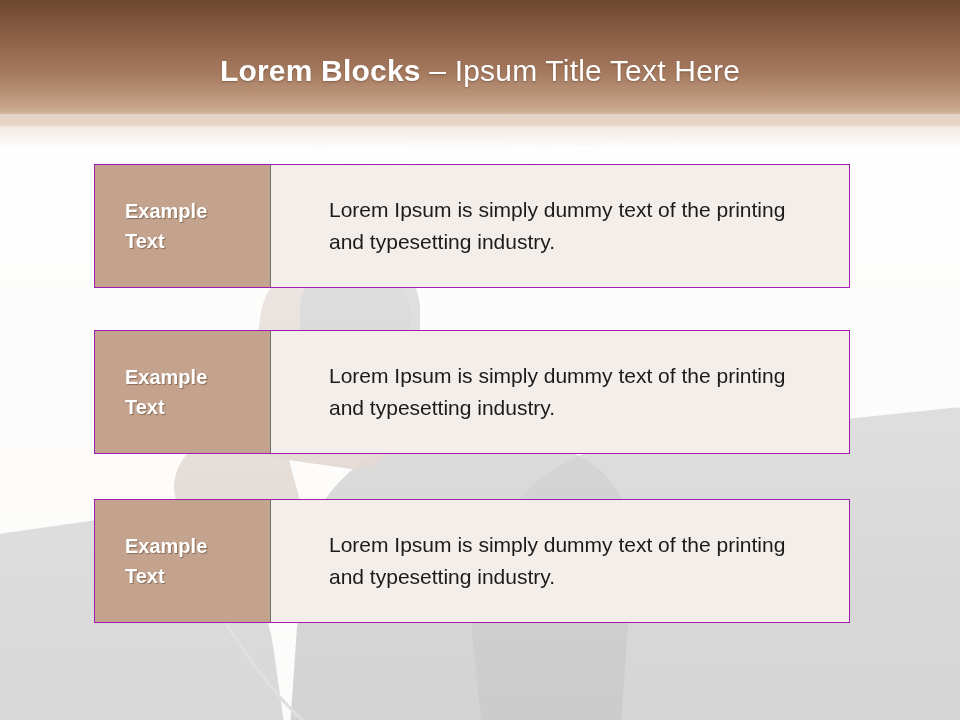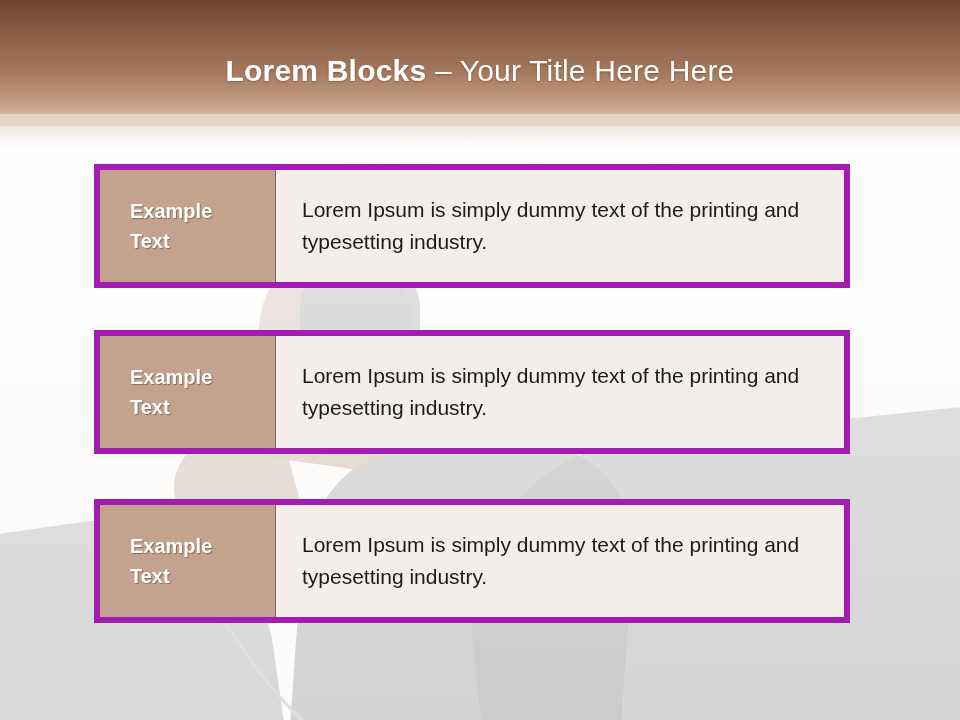--- a/index.html
+++ b/index.html
@@ -176,21 +176,21 @@
   .slide-title .light {
     font-weight: normal;
   }
 
   
   .row {
     position: absolute;
     left: 94px;
     width: 756px;
     height: 124px;
-    border: 6px solid #a21caf;
+    border: 1px solid #a21caf;
     box-sizing: border-box;
     display: flex;
     background: #f2ede9;
   }
   .row-1 { top: 164px; }
   .row-2 { top: 330px; }
   .row-3 { top: 499px; }
 
   .label-cell {
     width: 176px;
@@ -215,20 +215,21 @@
     background: #f3eeea;
     display: flex;
     align-items: center;
     padding: 0 26px 0 26px;
     box-sizing: border-box;
   }
   .body-text {
     color: #1b1b1b;
     font-size: 21px;
     line-height: 32px;
+    margin-left: 32px;
   }
 </style>
 </head>
 <body>
 
 <div class="slide">
 
   <div class="photo-layer">
     <div class="photo-base"></div>
     <div class="figure-torso"></div>
@@ -247,21 +248,21 @@
       <path d="M90,300 C120,280 150,310 180,290" stroke="#b5a79c" stroke-width="1" fill="none"></path>
       <path d="M95,315 C125,295 155,325 185,305" stroke="#b5a79c" stroke-width="1" fill="none"></path>
     </svg>
     <div class="photo-wash"></div>
   </div>
 
   <div class="header"></div>
   <div class="header-fade"></div>
 
   <div class="slide-title">
-    <span class="strong">Lorem Blocks</span><span class="light"> – </span><span class="light">Your Title Here Here</span>
+    <span class="strong">Lorem Blocks</span><span class="light"> – </span><span class="light">Ipsum Title Text Here</span>
   </div>
 
   <div class="row row-1">
     <div class="label-cell">
       <div class="label-text">Example Text</div>
     </div>
     <div class="body-cell">
       <div class="body-text">Lorem Ipsum is simply dummy text of the printing and typesetting industry.</div>
     </div>
   </div>

